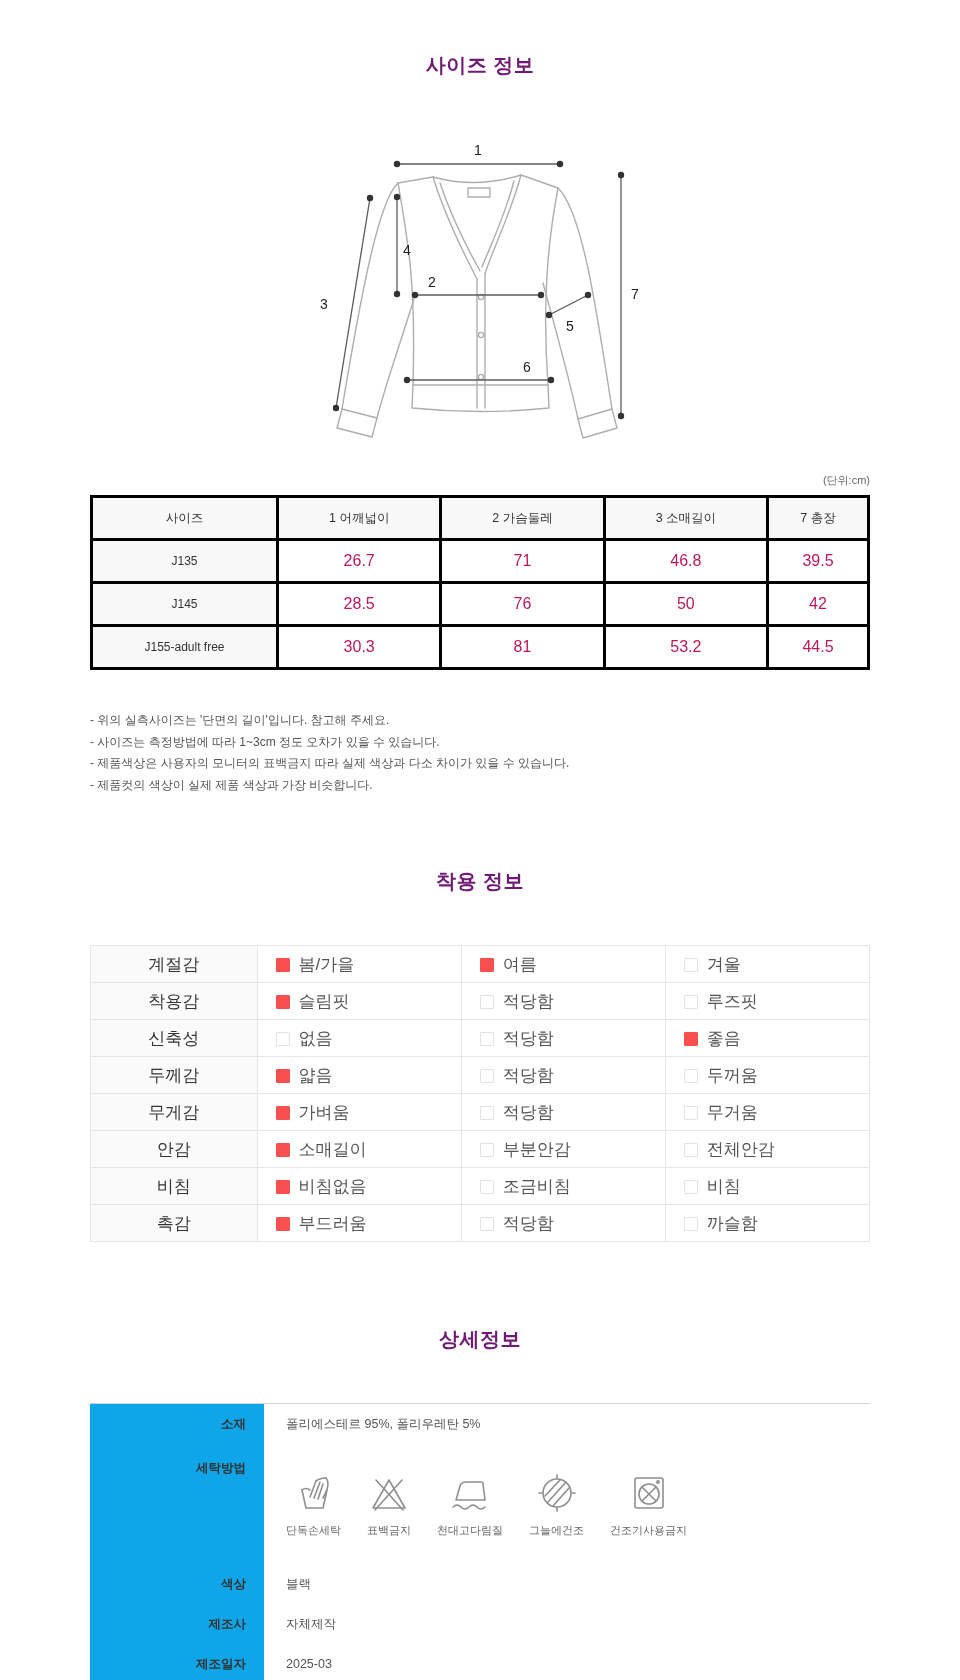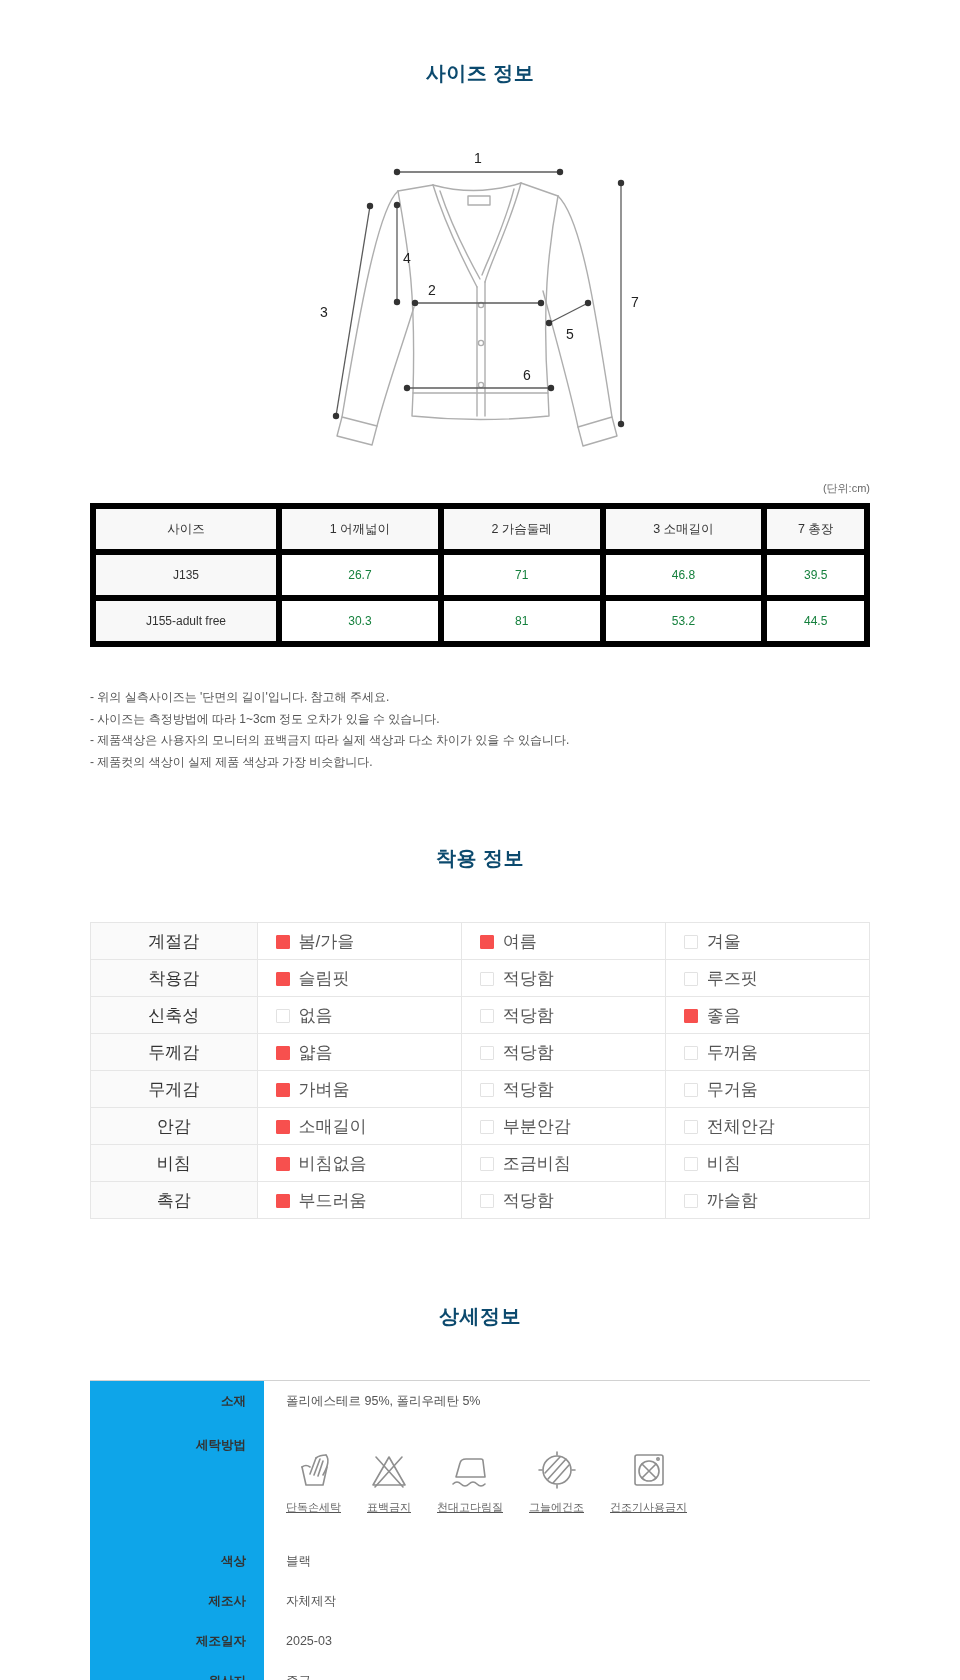--- a/index.html
+++ b/index.html
@@ -1,53 +1,53 @@
 <!DOCTYPE html>
 <html><head>
 <meta charset="utf-8">
 <style>
   html,body{margin:0;padding:0;background:#fff;}
   body{width:960px;min-height:1680px;font-family:"Liberation Sans","DejaVu Sans",sans-serif;color:#333;position:relative;}
   .content{width:780px;margin:0 auto;}
-  .sec-title{text-align:center;font-size:20px;font-weight:700;color:#0c4a6e;margin:8px;letter-spacing:.5px;}
+  .sec-title{text-align:center;font-size:20px;font-weight:700;color:#701a75;margin:0;letter-spacing:.5px;}
   .size-title{padding-top:52px;}
   
   .diagram-wrap{margin-top:52px;text-align:center;}
   .diagram-wrap svg{display:inline-block;}
   .garment{stroke:#aeaeae;stroke-width:1.4;fill:none;stroke-linecap:round;stroke-linejoin:round;}
   .measure{stroke:#5b5b5b;stroke-width:1.3;fill:none;}
   .mdot{fill:#333;stroke:none;}
   .mlabel{font-size:14px;fill:#222;font-family:"Liberation Sans",sans-serif;}
   
   .unit-note{text-align:right;font-size:11px;color:#666;margin:26px 0 7px 0;}
   table{border-collapse:collapse;width:780px;}
-  .size-table th,.size-table td{border:6px solid #000000;height:38px;text-align:center;font-weight:400;}
+  .size-table th,.size-table td{border:3px solid #000000;height:38px;text-align:center;font-weight:400;}
   .size-table th{background:#f8f8f8;font-size:12.5px;color:#333;}
-  .size-table td{font-size:12px;color:#15803d;}
+  .size-table td{font-size:16px;color:#be185d;}
   .size-table td.rowhead{background:#f8f8f8;color:#333;font-size:12px;}
   .size-table col.c0{width:186px;}
   
   .notes{margin-top:40px;font-size:12px;color:#555;line-height:1.8;}
   .notes p{margin:0;}
   
   .fit-title{margin-top:72px;}
   .fit-table{margin-top:50px;}
   .fit-table td{border:1px solid #e6e6e6;height:34px;font-size:17px;color:#555;}
   .fit-table td.flabel{background:#fafafa;text-align:center;color:#333;width:178px;}
   .fit-table td.fopt{padding-left:18px;width:200px;}
   .cb{display:inline-block;width:12px;height:12px;border:1px solid #e2e2e2;background:#fff;border-radius:1px;margin-right:9px;vertical-align:-2px;}
   .cb[data-checked="true"]{background:#f7504e;border-color:#f7504e;}
   
   .detail-title{margin-top:84px;}
   .detail-table{margin-top:50px;border-top:1px solid #d2d2d2;border-bottom:3px solid #ececec;}
   .detail-table td{vertical-align:middle;}
   .detail-table td.dlabel{background:#0ea5e9;width:155px;text-align:right;padding-right:18px;font-size:12.5px;font-weight:700;color:#333;height:38px;}
   .detail-table td.dvalue{padding-left:22px;font-size:12.5px;color:#555;}
   .wash-row td{height:118px;}
-  .wash-icons{display:flex;gap:26px;align-items:flex-end;text-decoration:underline;}
+  .wash-icons{display:flex;gap:26px;align-items:flex-end;}
   .wash-item{text-align:center;}
   .wash-item svg{display:block;margin:0 auto 8px auto;}
   .wash-item .cap{font-size:11px;color:#666;white-space:nowrap;}
   .wicon{stroke:#8f8f8f;stroke-width:1.6;fill:none;stroke-linecap:round;stroke-linejoin:round;}
 </style>
 </head>
 <body>
 
 <div class="content">
 
@@ -139,20 +139,27 @@
     </thead>
     <tbody>
       <tr>
         <td class="rowhead">J135</td>
         <td>26.7</td>
         <td>71</td>
         <td>46.8</td>
         <td>39.5</td>
       </tr>
       <tr>
+        <td class="rowhead">J145</td>
+        <td>28.5</td>
+        <td>76</td>
+        <td>50</td>
+        <td>42</td>
+      </tr>
+      <tr>
         <td class="rowhead">J155-adult free</td>
         <td>30.3</td>
         <td>81</td>
         <td>53.2</td>
         <td>44.5</td>
       </tr>
     </tbody>
   </table>
 
   <div class="notes">

